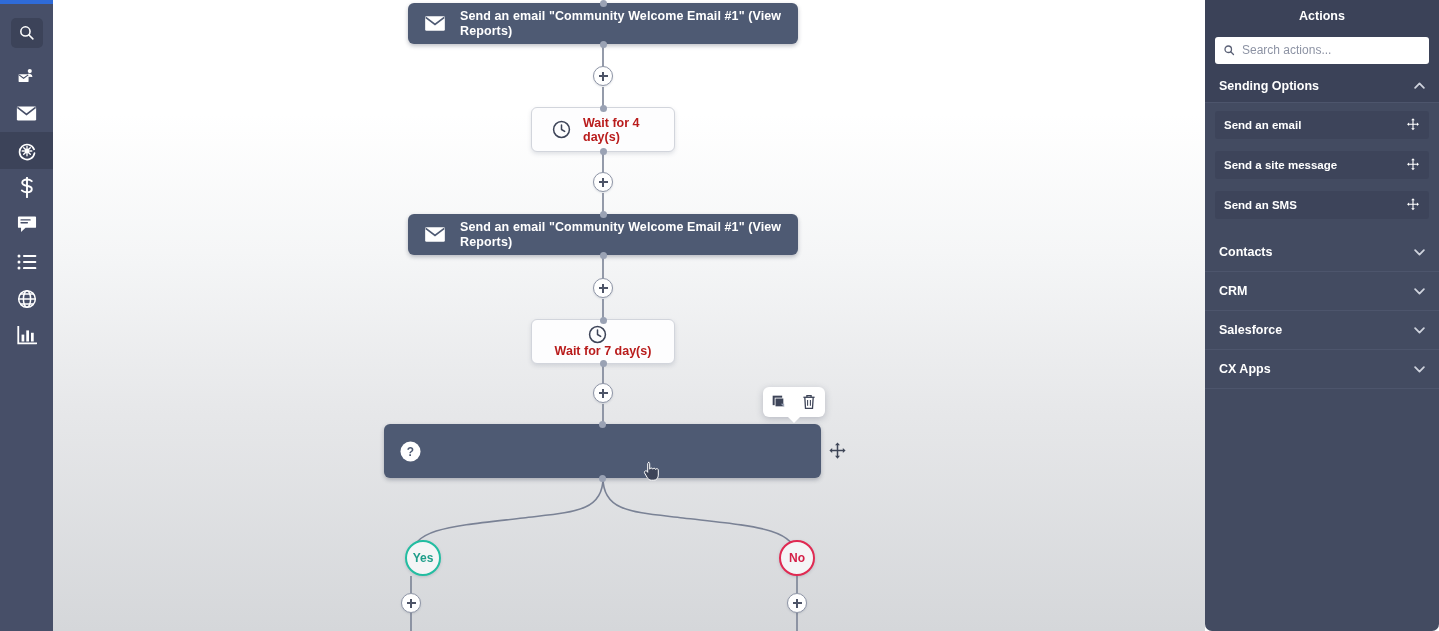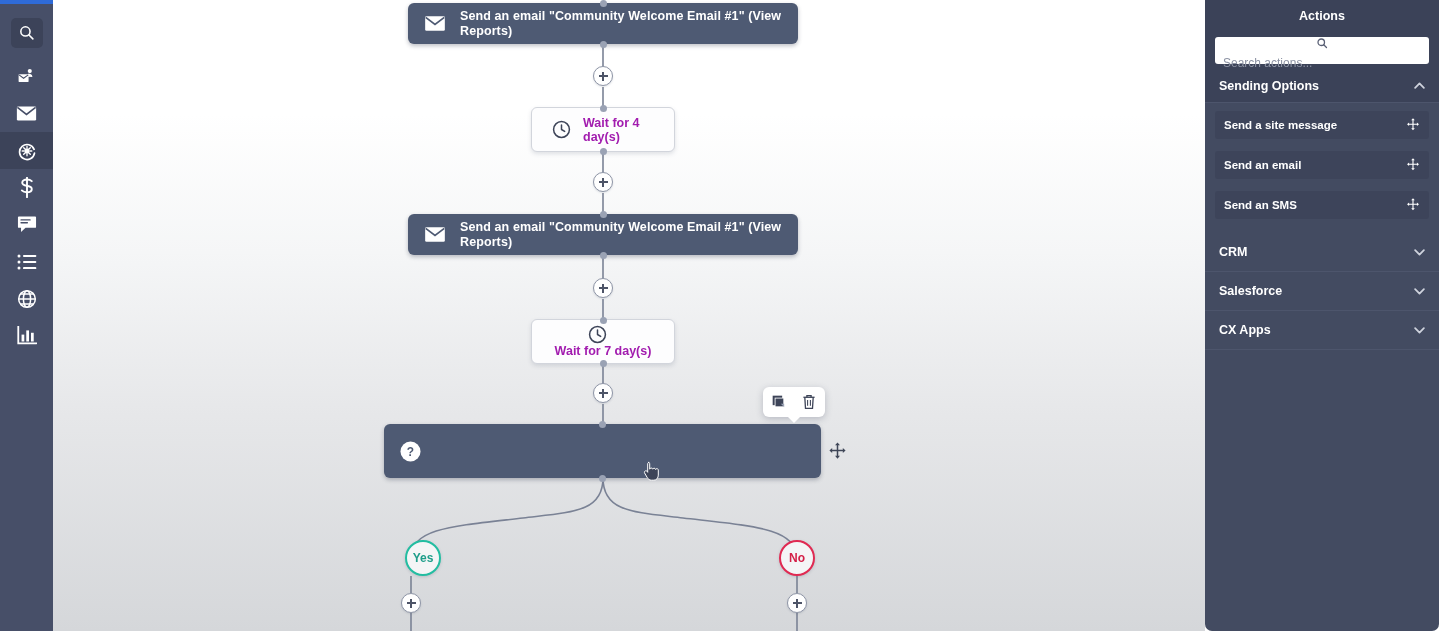--- a/index.html
+++ b/index.html
@@ -56,21 +56,21 @@
     background: #4e5a73;
     color: #ffffff;
     box-shadow: 0 2px 4px rgba(40,48,66,.30);
     padding: 0 16px;
   }
   .node-dark .node-icon { margin-right: 14px; display: flex; align-items: center; flex: 0 0 auto; }
   .node-dark .node-label { font-size: 12.5px; font-weight: bold; letter-spacing: .1px; line-height: 15px; }
 
   .node-light {
     background: #fdfdfe;
-    color: #a21caf;
+    color: #b91c1c;
     border: 1px solid #d2d5dc;
     box-shadow: 0 2px 4px rgba(90,100,120,.18);
     padding: 0 20px;
     justify-content: center;
   }
   .node-light .node-icon { margin-right: 12px; display: flex; align-items: center; }
   .node-light .node-label { font-size: 12.5px; font-weight: bold; }
 
   
   .anchor {
@@ -145,21 +145,21 @@
     background: #3b4258;
     display: flex; align-items: center; justify-content: center;
     color: #ffffff; font-size: 12.5px; font-weight: bold;
   }
   .panel-search-wrap {
     flex: 0 0 38px; background: #3b4258;
     display: flex; align-items: center; padding: 0 10px;
   }
   .panel-search {
     width: 100%; height: 27px; background: #ffffff; border-radius: 3px;
-    display: flex; align-items: center; padding: 0 8px; gap: 7px; flex-direction: column;
+    display: flex; align-items: center; padding: 0 8px; gap: 7px;
   }
   .panel-search .srch-ico { display: flex; align-items: center; color: #5a6075; }
   .panel-search input {
     border: 0; outline: 0; width: 100%; height: 100%;
     font-family: "Liberation Sans", sans-serif; font-size: 12px; color: #3d4458;
     background: transparent;
   }
   .panel-search input::placeholder { color: #8d93a4; }
 
   .group-head {
@@ -437,46 +437,54 @@
       <span>Sending Options</span>
       <span class="chev">
         <svg width="11" height="7" viewBox="0 0 12 8" fill="none" stroke="#cfd3dd" stroke-width="2" stroke-linecap="round" stroke-linejoin="round">
             <path d="M1 6.6L6 1.6l5 5"></path>
           </svg>
       </span>
     </div>
 
     <div class="group-body">
       <div class="action-item">
-        <span>Send a site message</span>
+        <span>Send an email</span>
         <span class="drag">
           <svg width="14" height="14" viewBox="0 0 20 20" fill="#ffffff">
               <path d="M10 0.4l2.6 2.9h-1.8v4.8h4.8V6.3L18.5 9l-2.9 2.6v-1.8h-4.8v4.8h1.8L10 17.5 7.4 14.6h1.8V9.8H4.4v1.8L1.5 9l2.9-2.7v1.8h4.8V3.3H7.4z"></path>
             </svg>
         </span>
       </div>
       <div class="action-item">
-        <span>Send an email</span>
+        <span>Send a site message</span>
         <span class="drag">
           <svg width="14" height="14" viewBox="0 0 20 20" fill="#ffffff">
               <path d="M10 0.4l2.6 2.9h-1.8v4.8h4.8V6.3L18.5 9l-2.9 2.6v-1.8h-4.8v4.8h1.8L10 17.5 7.4 14.6h1.8V9.8H4.4v1.8L1.5 9l2.9-2.7v1.8h4.8V3.3H7.4z"></path>
             </svg>
         </span>
       </div>
       <div class="action-item">
         <span>Send an SMS</span>
         <span class="drag">
           <svg width="14" height="14" viewBox="0 0 20 20" fill="#ffffff">
               <path d="M10 0.4l2.6 2.9h-1.8v4.8h4.8V6.3L18.5 9l-2.9 2.6v-1.8h-4.8v4.8h1.8L10 17.5 7.4 14.6h1.8V9.8H4.4v1.8L1.5 9l2.9-2.7v1.8h4.8V3.3H7.4z"></path>
             </svg>
         </span>
       </div>
     </div>
 
 
+    <div class="group-head" style="height:39px;">
+      <span>Contacts</span>
+      <span class="chev">
+        <svg width="11" height="7" viewBox="0 0 12 8" fill="none" stroke="#cfd3dd" stroke-width="2" stroke-linecap="round" stroke-linejoin="round">
+            <path d="M1 1.4L6 6.4l5-5"></path>
+          </svg>
+      </span>
+    </div>
 
     <div class="group-head" style="height:39px;">
       <span>CRM</span>
       <span class="chev">
         <svg width="11" height="7" viewBox="0 0 12 8" fill="none" stroke="#cfd3dd" stroke-width="2" stroke-linecap="round" stroke-linejoin="round">
             <path d="M1 1.4L6 6.4l5-5"></path>
           </svg>
       </span>
     </div>
 

